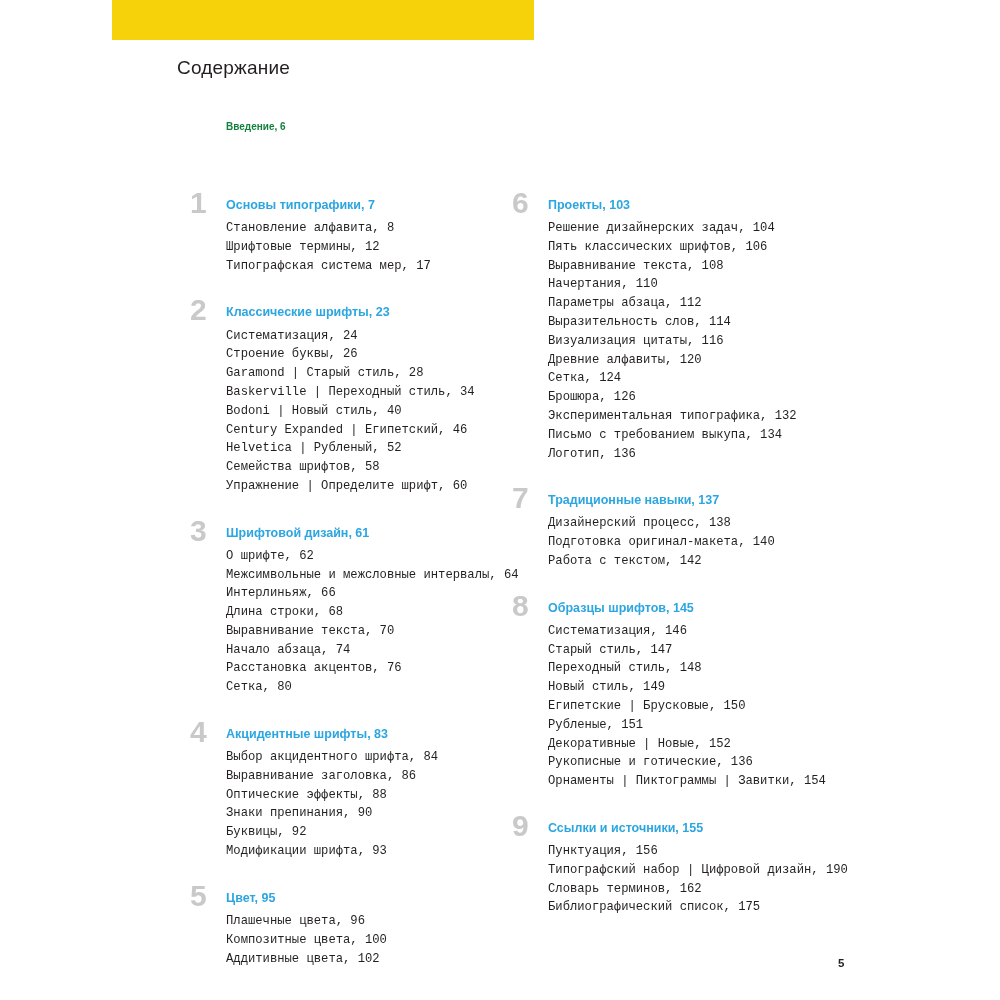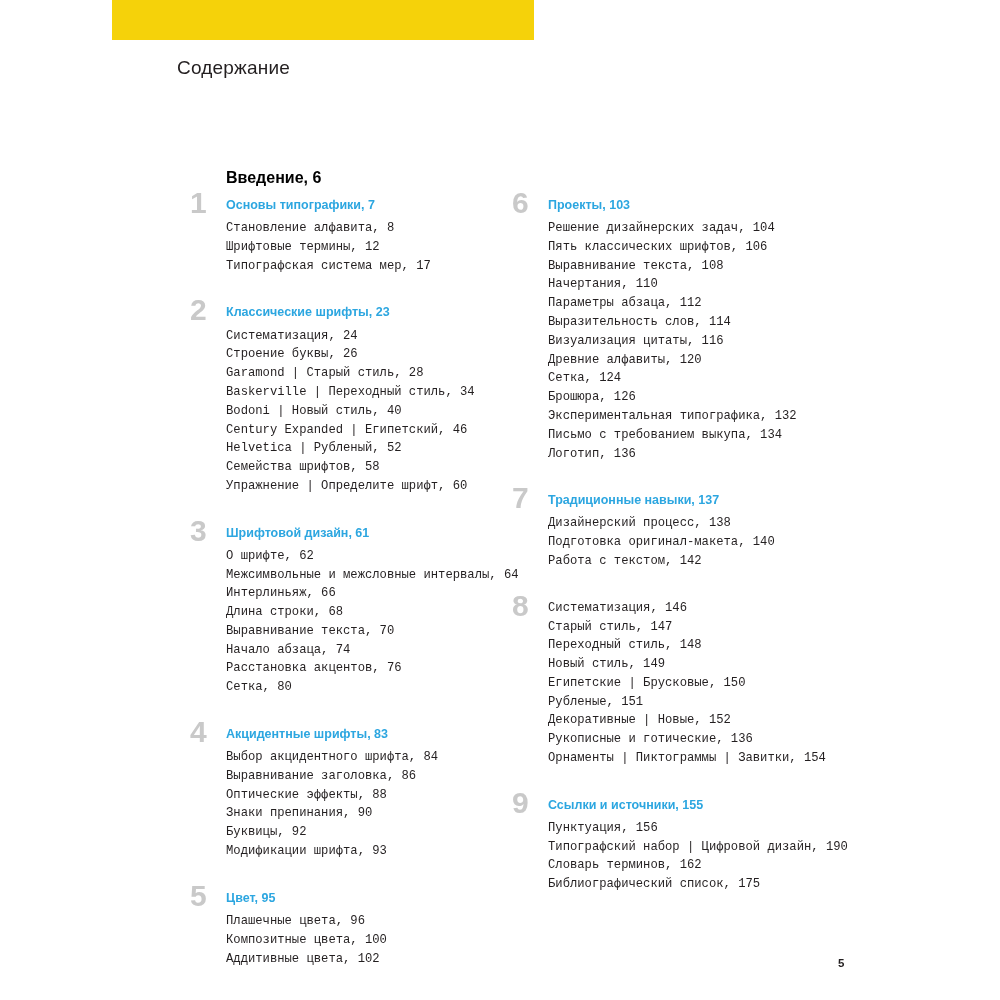--- a/index.html
+++ b/index.html
@@ -33,24 +33,23 @@
     left: 177px;
     top: 57px;
     font-size: 19px;
     letter-spacing: 0.2px;
     color: #231f20;
   }
   .intro {
     position: absolute;
     left: 226px;
     top: 121px;
-    font-size: 16px;
-    font-weight: bold;
-    color: #000000;
-    margin-top: 48px;
+    font-size: 10px;
+    font-weight: bold;
+    color: #15803d;
   }
   .col {
     position: absolute;
     top: 168px;
     width: 420px;
   }
   .col-left { left: 190px; }
   .col-right { left: 512px; }
 
   .chapter {
@@ -192,20 +191,21 @@
         <div class="chapter-body">
           <div class="chapter-head">Традиционные навыки, 137</div>
           <div class="entry">Дизайнерский процесс, 138</div>
           <div class="entry">Подготовка оригинал-макета, 140</div>
           <div class="entry">Работа с текстом, 142</div>
         </div>
       </div>
       <div class="chapter">
         <div class="chapter-num">8</div>
         <div class="chapter-body">
+          <div class="chapter-head">Образцы шрифтов, 145</div>
           <div class="entry">Систематизация, 146</div>
           <div class="entry">Старый стиль, 147</div>
           <div class="entry">Переходный стиль, 148</div>
           <div class="entry">Новый стиль, 149</div>
           <div class="entry">Египетские | Брусковые, 150</div>
           <div class="entry">Рубленые, 151</div>
           <div class="entry">Декоративные | Новые, 152</div>
           <div class="entry">Рукописные и готические, 136</div>
           <div class="entry">Орнаменты | Пиктограммы | Завитки, 154</div>
         </div>

